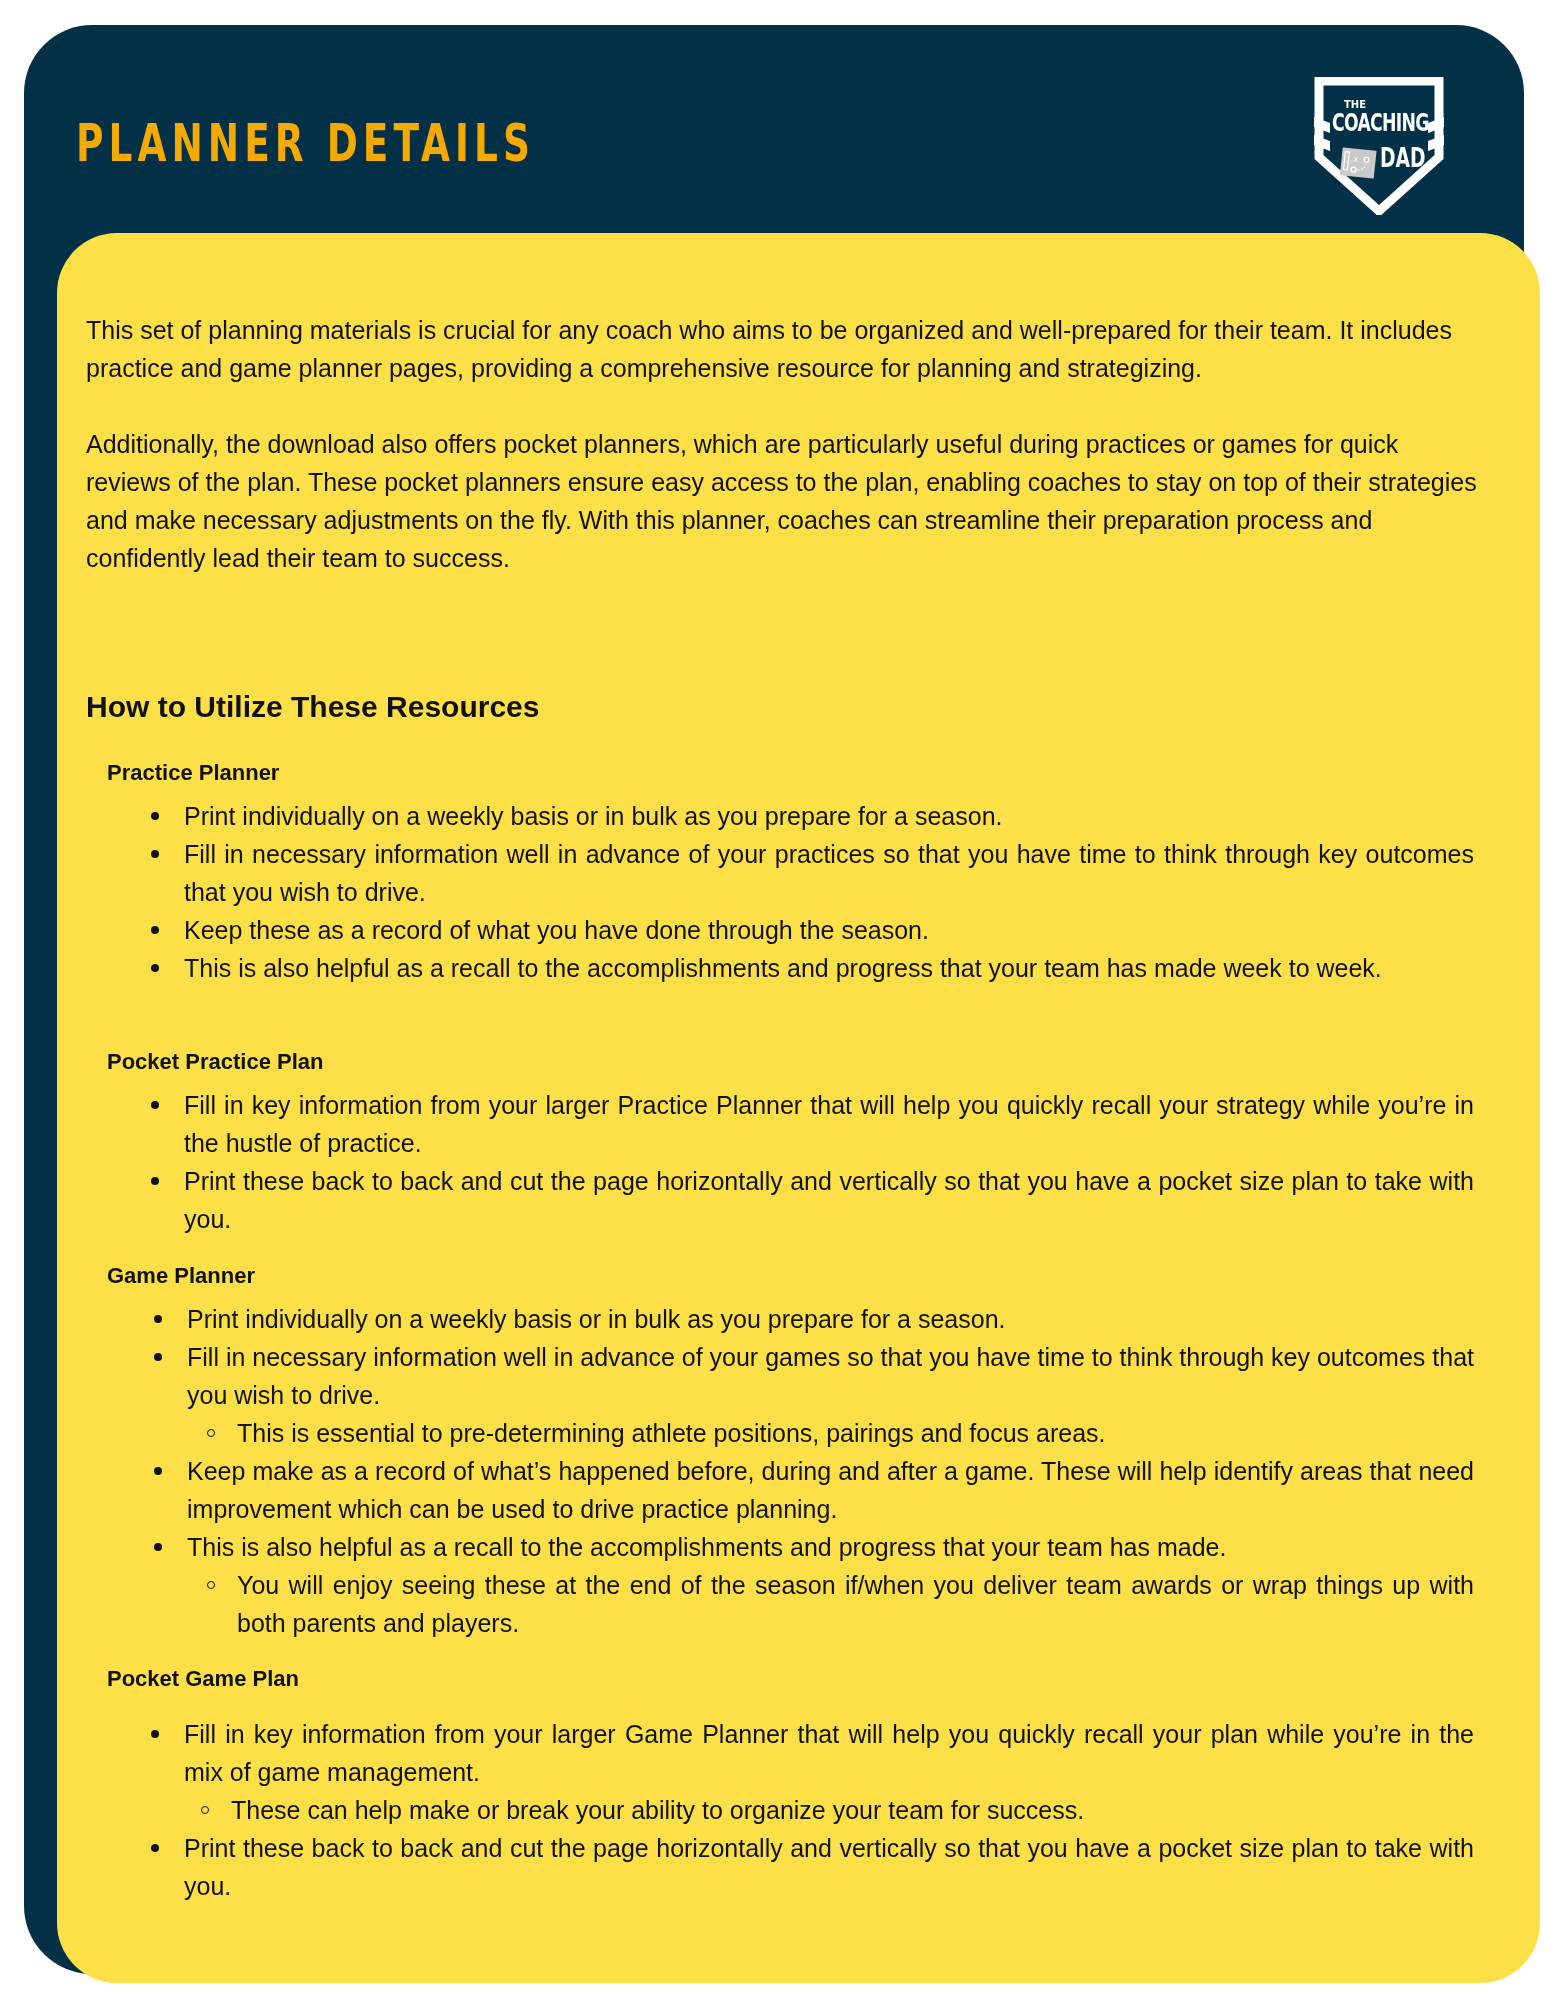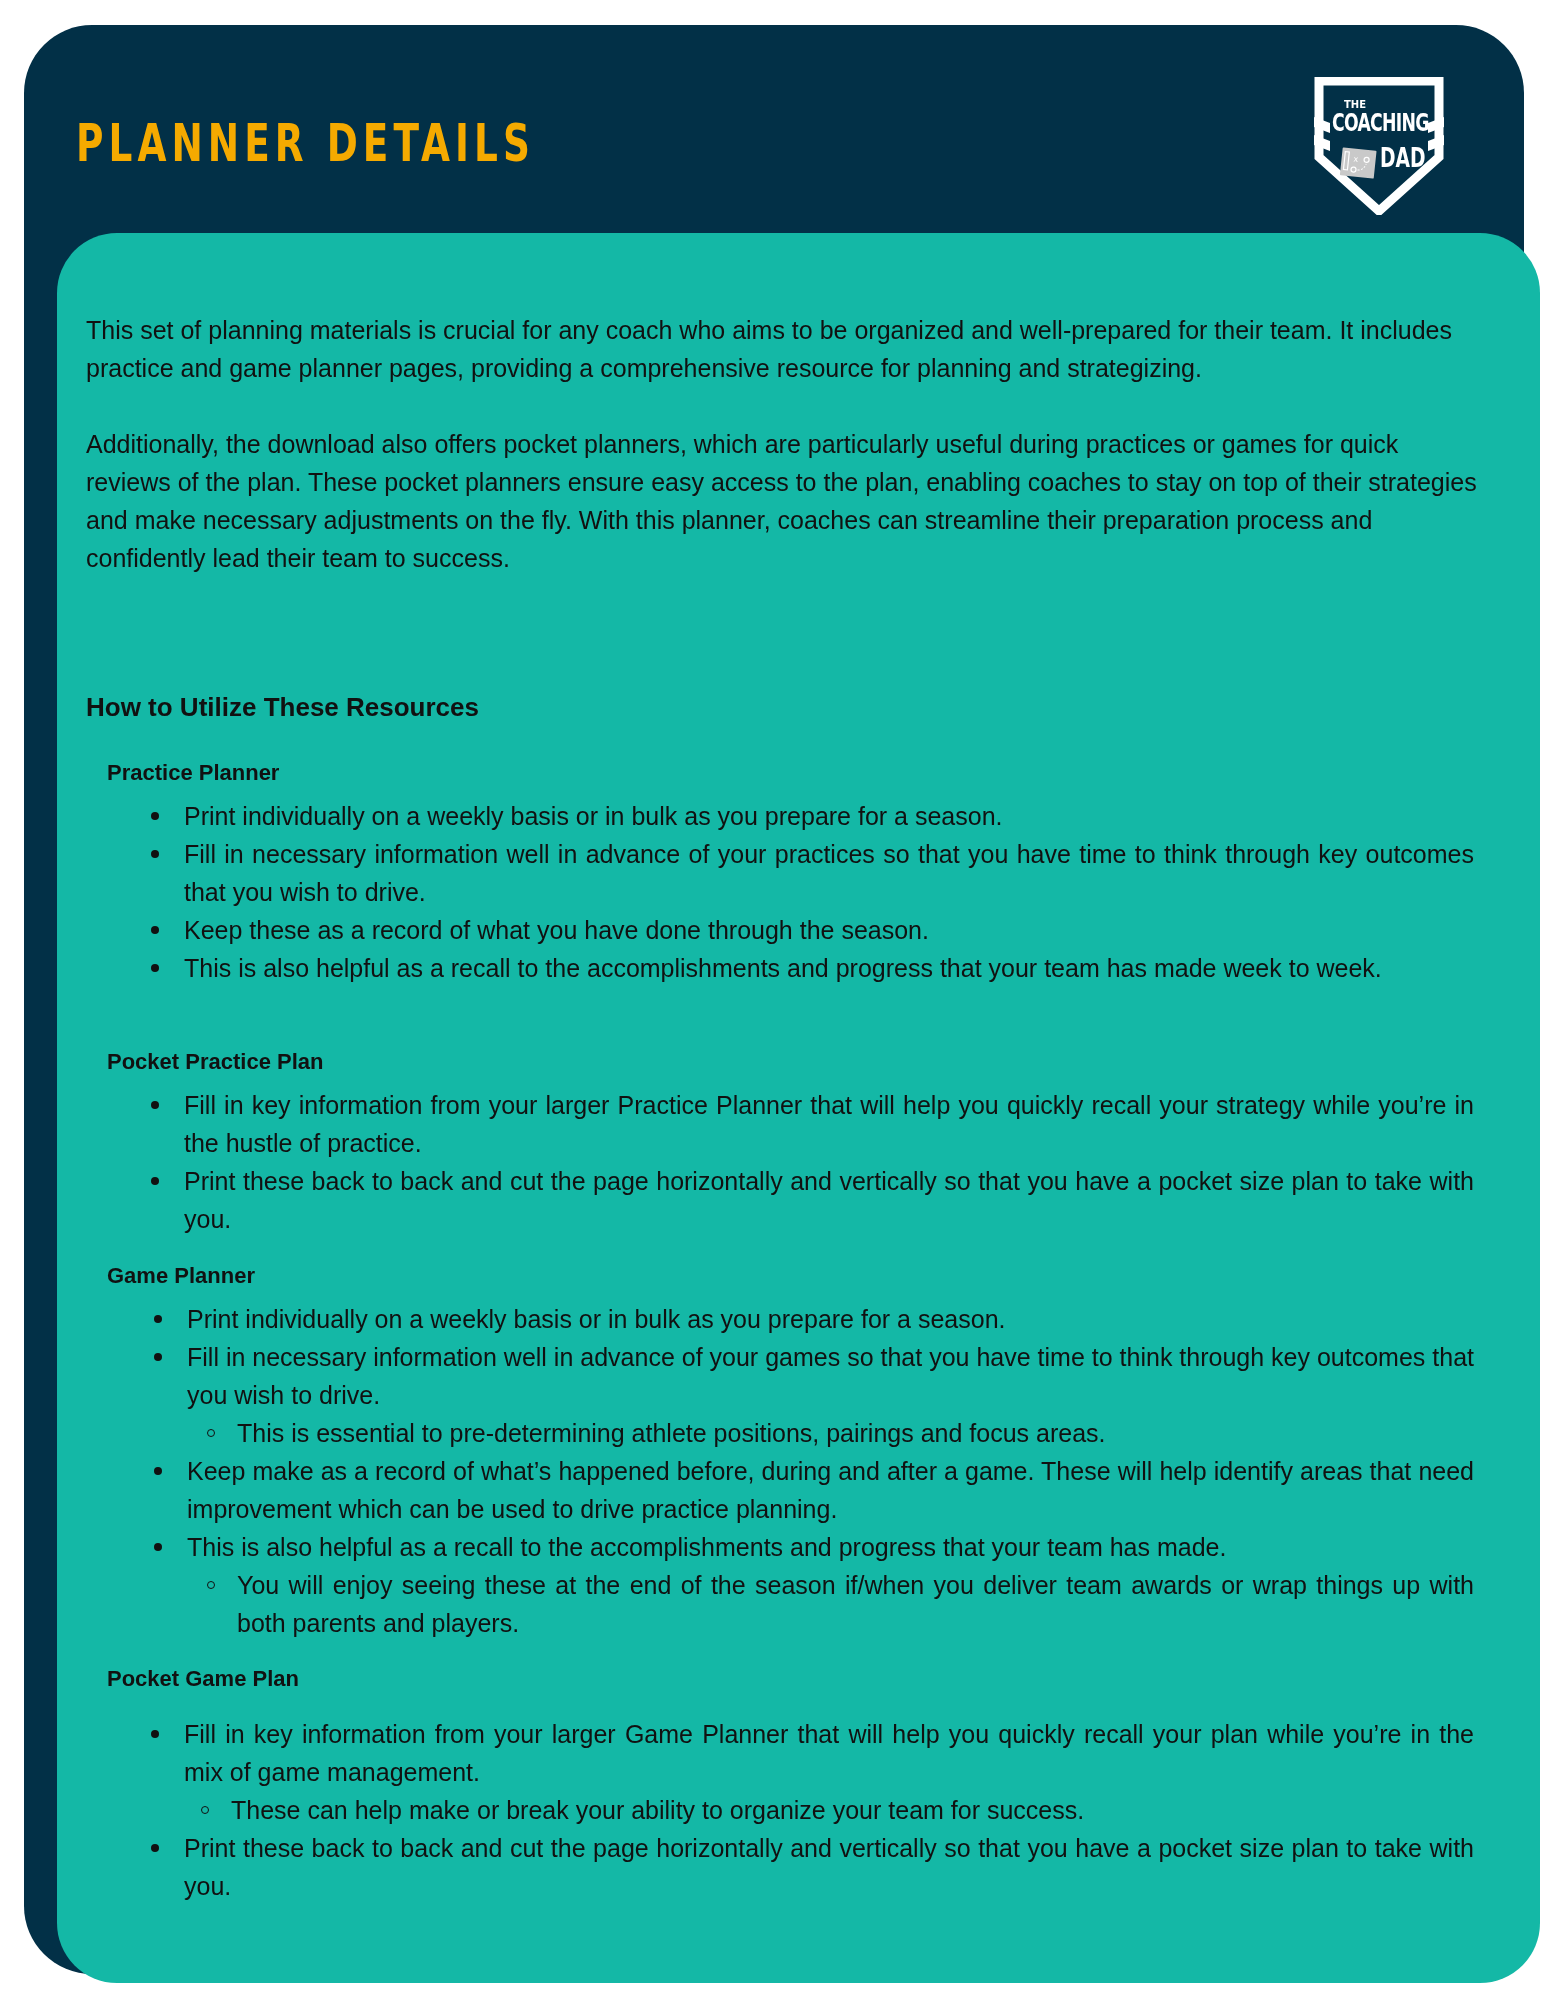--- a/index.html
+++ b/index.html
@@ -45,21 +45,21 @@
     top: 52px;
     width: 130px;
     height: 138px;
   }
   .content {
     position: absolute;
     left: 33px;
     top: 208px;
     width: 1483px;
     height: 1750px;
-    background: #14b8a6;
+    background: #fde047;
     border-radius: 60px;
   }
   .inner {
     position: absolute;
     left: 29px;
     top: 78px;
     width: 1400px;
   }
   .intro p {
     margin: 0 0 38px 0;
@@ -67,21 +67,21 @@
     line-height: 38px;
     color: #111111;
     width: 1400px;
   }
   .intro p.p2 { margin-bottom: 8px; }
   .section-heading {
     position: absolute;
     left: 29px;
     top: 454px;
     margin: 0;
-    font-size: 26px;
+    font-size: 30px;
     font-weight: bold;
     line-height: 40px;
     color: #111111;
   }
   .sub {
     position: absolute;
     left: 50px;
     width: 1370px;
   }
   .sub h3 {

